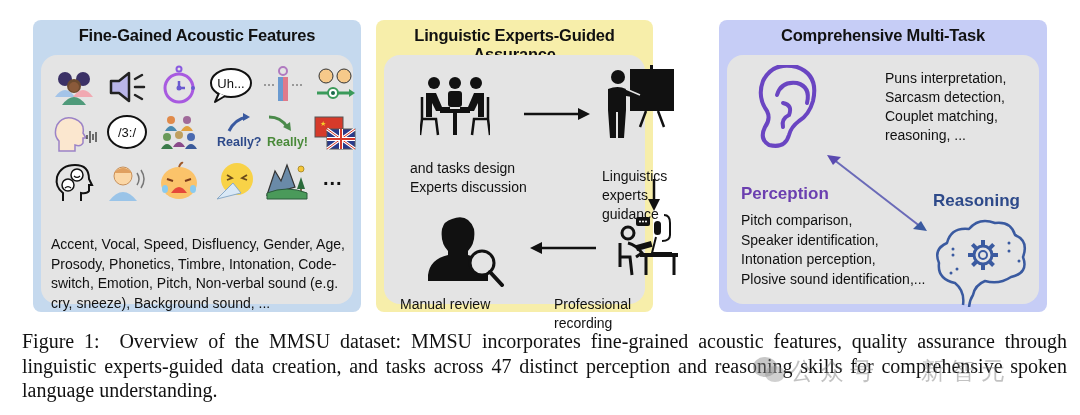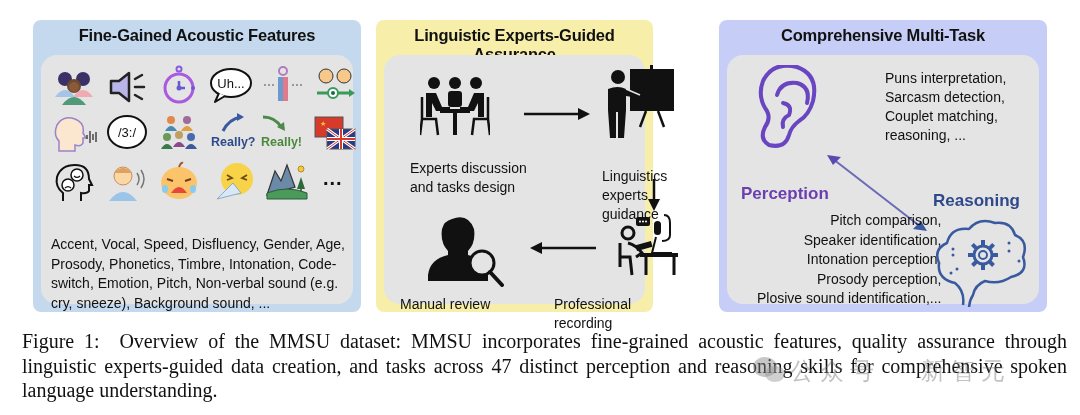--- a/index.html
+++ b/index.html
@@ -87,21 +87,21 @@
         <path d="M8 18 q6-10 12 0z" fill="#4a8ab0"></path>
       <circle cx="30" cy="7" r="4" fill="#a06a9a"></circle>
         <path d="M24 18 q6-10 12 0z" fill="#e0a040"></path>
       <circle cx="10" cy="24" r="4" fill="#6a9a5a"></circle>
         <path d="M4 36 q6-10 12 0z" fill="#3a7a4a"></path>
       <circle cx="22" cy="22" r="4" fill="#c0a060"></circle>
         <path d="M16 34 q6-10 12 0z" fill="#8a4a8a"></path>
       <circle cx="34" cy="24" r="4" fill="#4a6ab0"></circle>
         <path d="M28 36 q6-10 12 0z" fill="#3a5a9a"></path>
     </svg>
-    <div style="position:absolute;left:170px;top:58px;width:96px;height:44px;">
+    <div style="position:absolute;left:176px;top:58px;width:96px;height:44px;">
       <svg style="position:absolute;left:8px;top:0" width="28" height="20" viewBox="0 0 28 20">
           <path d="M4 18 q6-12 18-14" fill="none" stroke="#3a5aa0" stroke-width="3"></path>
           <path d="M18 0 l7 4 l-7 4z" fill="#3a5aa0"></path>
         </svg>
       <svg style="position:absolute;left:50px;top:0" width="28" height="20" viewBox="0 0 28 20">
           <path d="M2 4 q12 0 18 10" fill="none" stroke="#4a8a4a" stroke-width="3"></path>
           <path d="M16 14 l8 4 l-1-9z" fill="#4a8a4a"></path>
         </svg>
       <span style="position:absolute;left:0;top:22px;font-weight:bold;font-size:12.5px;color:#2e4a8a;">Really?</span>
       <span style="position:absolute;left:50px;top:22px;font-weight:bold;font-size:12.5px;color:#4a8a3a;">Really!</span>
@@ -179,22 +179,22 @@
 
     <svg style="position:absolute;left:222px;top:10px" width="72" height="76" viewBox="0 0 72 76">
       <rect x="24" y="4" width="44" height="42" fill="#111"></rect>
       <rect x="44" y="0" width="3" height="6" fill="#111"></rect>
       <path d="M40 46 l-6 16 M52 46 l6 16" stroke="#111" stroke-width="2.5"></path>
       <circle cx="12" cy="12" r="7" fill="#111"></circle>
       <path d="M2 24 q10-4 18 0 l12 4 v5 l-12-2 v14 l-2 28 h-6 v-26 h-2 v26 h-6 l-2-28z" fill="#111"></path>
       <path d="M20 24 l14 6" stroke="#e4e4e4" stroke-width="1.5"></path>
     </svg>
     <div class="label" style="left:26px;top:104px;">
+      <div>and tasks design</div>
       <div>Experts discussion</div>
-      <div>and tasks design</div>
     </div>
     <div class="label" style="left:190px;top:112px;margin-left:28px;">
       <div>Linguistics experts</div>
       <div>guidance</div>
     </div>
 
     <svg style="position:absolute;left:264px;top:124px" width="12" height="32" viewBox="0 0 12 32">
       <path d="M6 0 v22" stroke="#111" stroke-width="2.5"></path>
         <path d="M0 20 l6 12 l6-12z" fill="#111"></path>
     </svg>
@@ -245,25 +245,24 @@
       <div>reasoning, ...</div>
     </div>
 
     <svg style="position:absolute;left:100px;top:100px" width="100" height="76" viewBox="0 0 100 76">
       <path d="M6 4 L94 72" stroke="#6a6ab8" stroke-width="2"></path>
       <path d="M0 0 l14 2 l-8 8z" fill="#5a4ab0"></path>
       <path d="M100 76 l-14-2 l8-8z" fill="#3a5aa0"></path>
     </svg>
     <div class="sub-title" style="left:14px;top:129px;color:#6b3fb0;">Perception</div>
     <div class="sub-title" style="left:206px;top:136px;color:#2e4a8a;text-align:center;">Reasoning</div>
-    <div class="label" style="left:30px;top:156px;line-height:19.5px;text-align:right;">
+    <div class="label" style="left:14px;top:156px;line-height:19.5px;">
       <div>Pitch comparison,</div>
       <div>Speaker identification,</div>
       <div>Intonation perception,</div>
-      <div>Prosody perception,</div>
       <div>Plosive sound identification,...</div>
     </div>
 
     <svg style="position:absolute;left:206px;top:160px" width="100" height="92" viewBox="0 0 100 92">
       <path d="M30 90 q2-14-8-22 q-18-4-16-20 q-6-14 8-20 q4-16 22-14 q10-12 26-6 q16-2 20 12 q14 6 8 22 q6 16-12 20 q-12 8-26 4 q-10 4-12 14 q-4 6-4 14" fill="none" stroke="#3a5aa0" stroke-width="2.5" stroke-linejoin="round"></path>
       <g transform="translate(50 40)">
         <circle r="9" fill="none" stroke="#3a5aa0" stroke-width="3"></circle>
         <g stroke="#3a5aa0" stroke-width="4">
           <path d="M0 -15 v5 M0 10 v5 M-15 0 h5 M10 0 h5 M-10.6 -10.6 l3.5 3.5 M7 7 l3.5 3.5 M10.6 -10.6 l-3.5 3.5 M-7 7 l-3.5 3.5"></path>
         </g>

